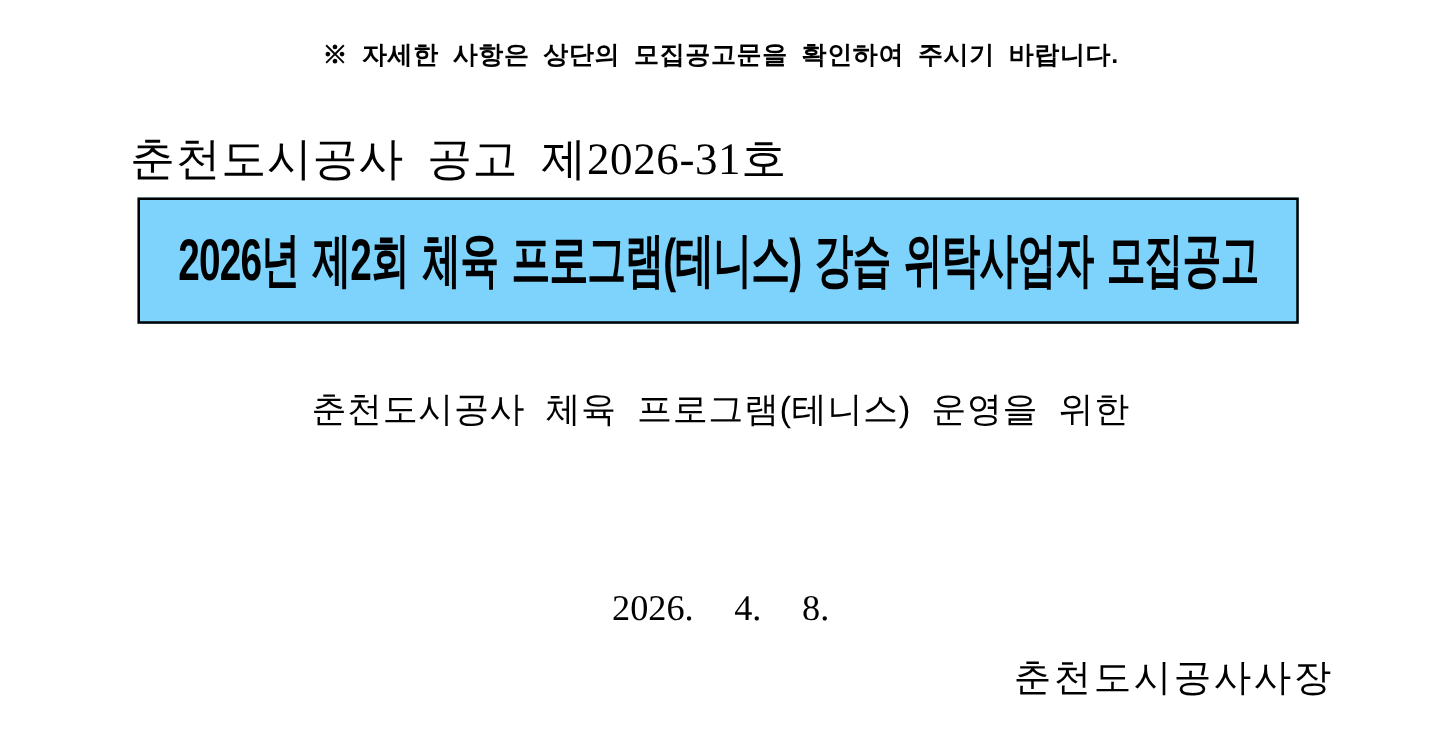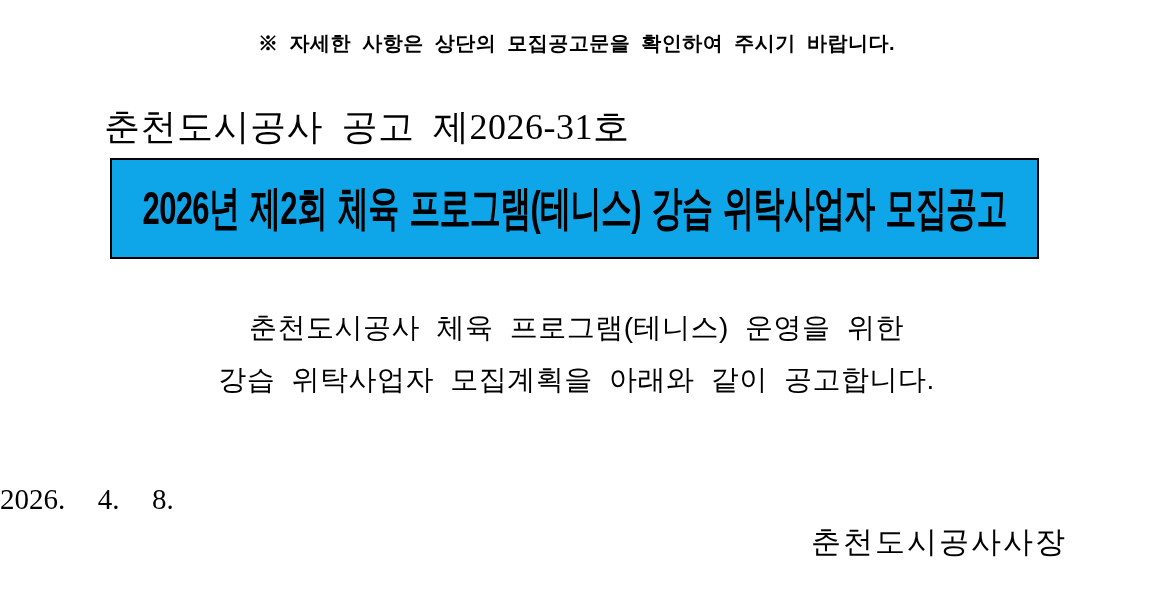--- a/index.html
+++ b/index.html
@@ -44,21 +44,21 @@
     word-spacing: 9px;
     white-space: nowrap;
   }
   
   .title-box {
     position: absolute;
     top: 158px;
     left: 110px;
     width: 929px;
     height: 101px;
-    background: #0ea5e9;
+    background: #7dd3fc;
     border: 2px solid #000000;
     box-sizing: border-box;
     display: flex;
     align-items: center;
     justify-content: center;
     overflow: hidden;
   }
   .title-text {
     font-family: "Liberation Sans", sans-serif;
     font-weight: bold;
@@ -84,26 +84,25 @@
   }
   .body-line {
     white-space: nowrap;
   }
   
   .announcement-date {
     position: absolute;
     top: 471px;
     left: 0;
     width: 100%;
-    text-align: left;
+    text-align: center;
     font-family: "Liberation Serif", serif;
     font-size: 29px;
     word-spacing: 9px;
     white-space: pre;
-    margin-top: 12px;
   }
   
   .signature {
     position: absolute;
     top: 522px;
     right: 86px;
     font-family: "Liberation Serif", serif;
     font-size: 30px;
     letter-spacing: 2px;
     white-space: nowrap;
@@ -117,20 +116,19 @@
   <div class="top-notice">※ 자세한 사항은 상단의 모집공고문을 확인하여 주시기 바랍니다.</div>
 
   <div class="doc-number">춘천도시공사 공고 제2026-31호</div>
 
   <div class="title-box">
     <span class="title-text">2026년 제2회 체육 프로그램(테니스) 강습 위탁사업자 모집공고</span>
   </div>
 
   <div class="body-paragraph">
     <div class="body-line">춘천도시공사 체육 프로그램(테니스) 운영을 위한</div>
-    <div class="body-line">강습 위탁사업자 모집계획을 아래와 같이 공고합니다.</div>
   </div>
 
   <div class="announcement-date">2026.  4.  8.</div>
 
   <div class="signature">춘천도시공사사장</div>
 
 </div>
 
 </body></html>

